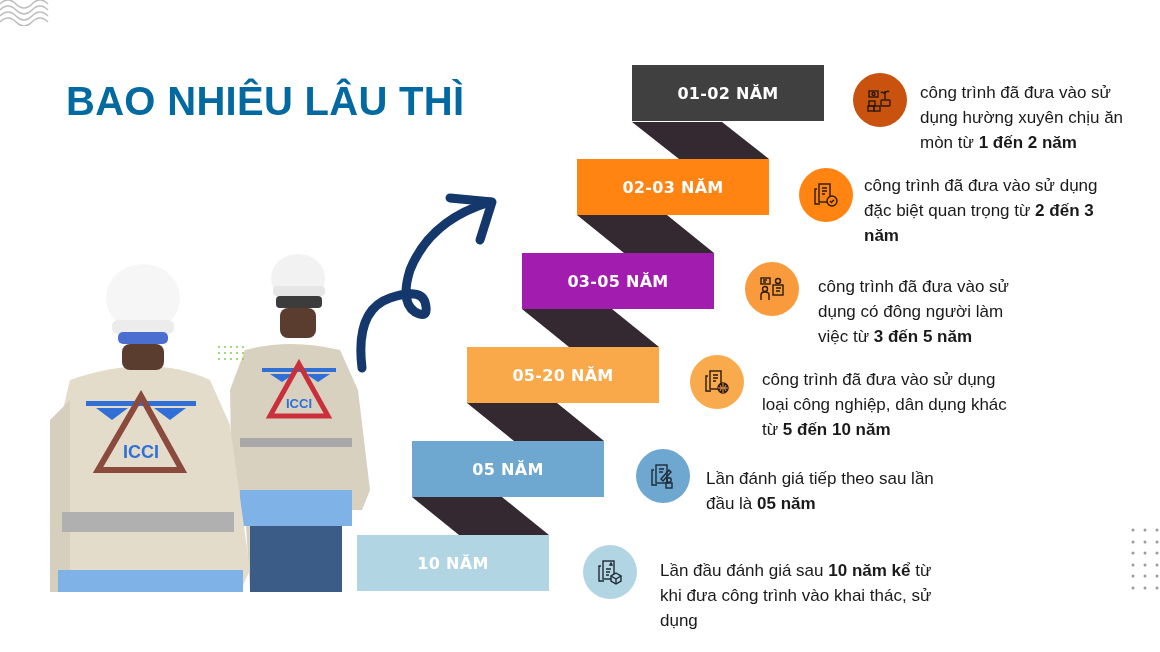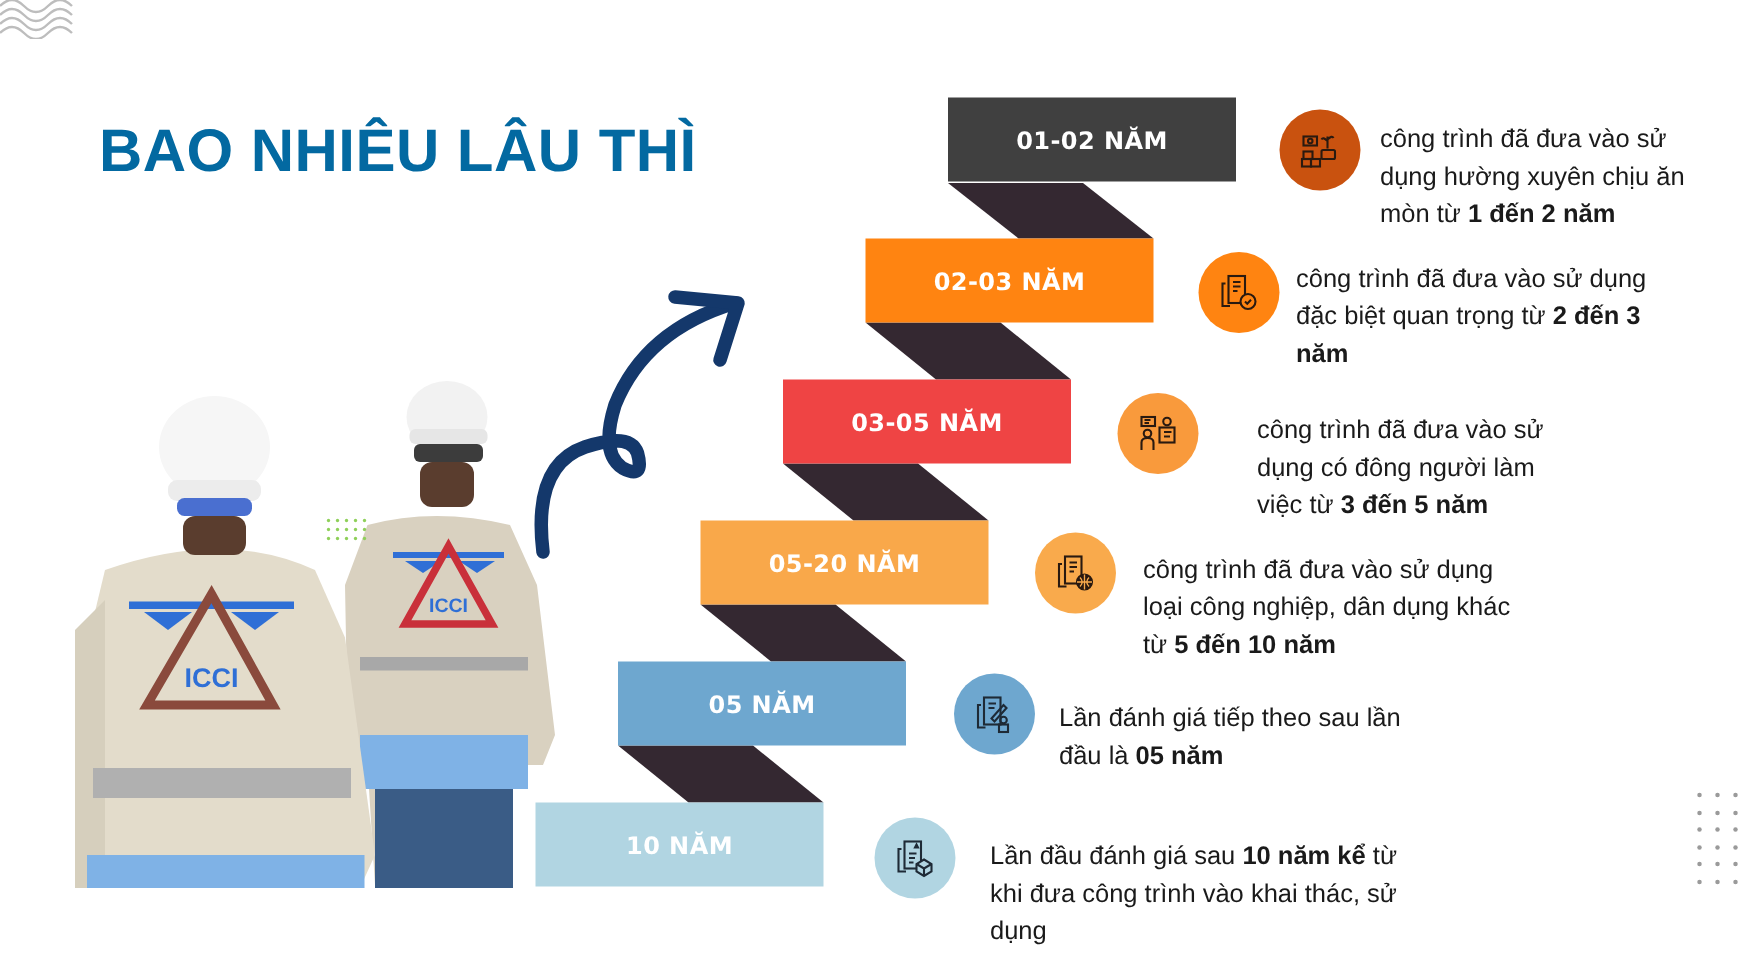--- a/index.html
+++ b/index.html
@@ -133,21 +133,21 @@
     </g>
   </svg>
 </div>
 
 <div class="bar" style="left:632px; top:65px; background:#404040;">
   <span>01-02 NĂM</span>
 </div>
 <div class="bar" style="left:577px; top:159px; background:#FF8411;align-items:center;">
   <span>02-03 NĂM</span>
 </div>
-<div class="bar" style="left:522px; top:253px; background:#ef4444;">
+<div class="bar" style="left:522px; top:253px; background:#a21caf;">
   <span>03-05 NĂM</span>
 </div>
 <div class="bar" style="left:467px; top:347px; background:#F9A84A;">
   <span>05-20 NĂM</span>
 </div>
 <div class="bar" style="left:412px; top:441px; background:#6EA7CF;">
   <span>05 NĂM</span>
 </div>
 <div class="bar" style="left:357px; top:535px; background:#B1D5E2;">
   <span>10 NĂM</span>
@@ -213,21 +213,21 @@
       <path d="M16 19 L21 22 L26 19 M21 22 V27"></path>
   </svg>
 </div>
 
 <div class="desc" style="left:920px; top:69px; width:230px;margin-top:11px;">
   <span>công trình đã đưa vào sử dụng hường xuyên chịu ăn mòn từ </span><b>1 đến 2 năm</b><span></span>
 </div>
 <div class="desc" style="left:864px; top:173px; width:240px;">
   <span> công trình đã đưa vào sử dụng đặc biệt quan trọng từ </span><b>2 đến 3 năm</b><span></span>
 </div>
-<div class="desc" style="left:818px; top:274px; width:220px;margin-left:20px;">
+<div class="desc" style="left:818px; top:274px; width:220px;">
   <span> công trình đã đưa vào sử dụng có đông người làm việc từ </span><b>3 đến 5 năm</b><span></span>
 </div>
 <div class="desc" style="left:762px; top:367px; width:260px;">
   <span>công trình đã đưa vào sử dụng loại công nghiệp, dân dụng khác từ </span><b>5 đến 10 năm</b><span></span>
 </div>
 <div class="desc" style="left:706px; top:466px; width:230px;">
   <span>Lần đánh giá tiếp theo sau lần đầu là </span><b>05 năm</b><span></span>
 </div>
 <div class="desc" style="left:660px; top:558px; width:290px;">
   <span>Lần đầu đánh giá sau </span><b>10 năm kể</b><span> từ khi đưa công trình vào khai thác, sử dụng</span>

